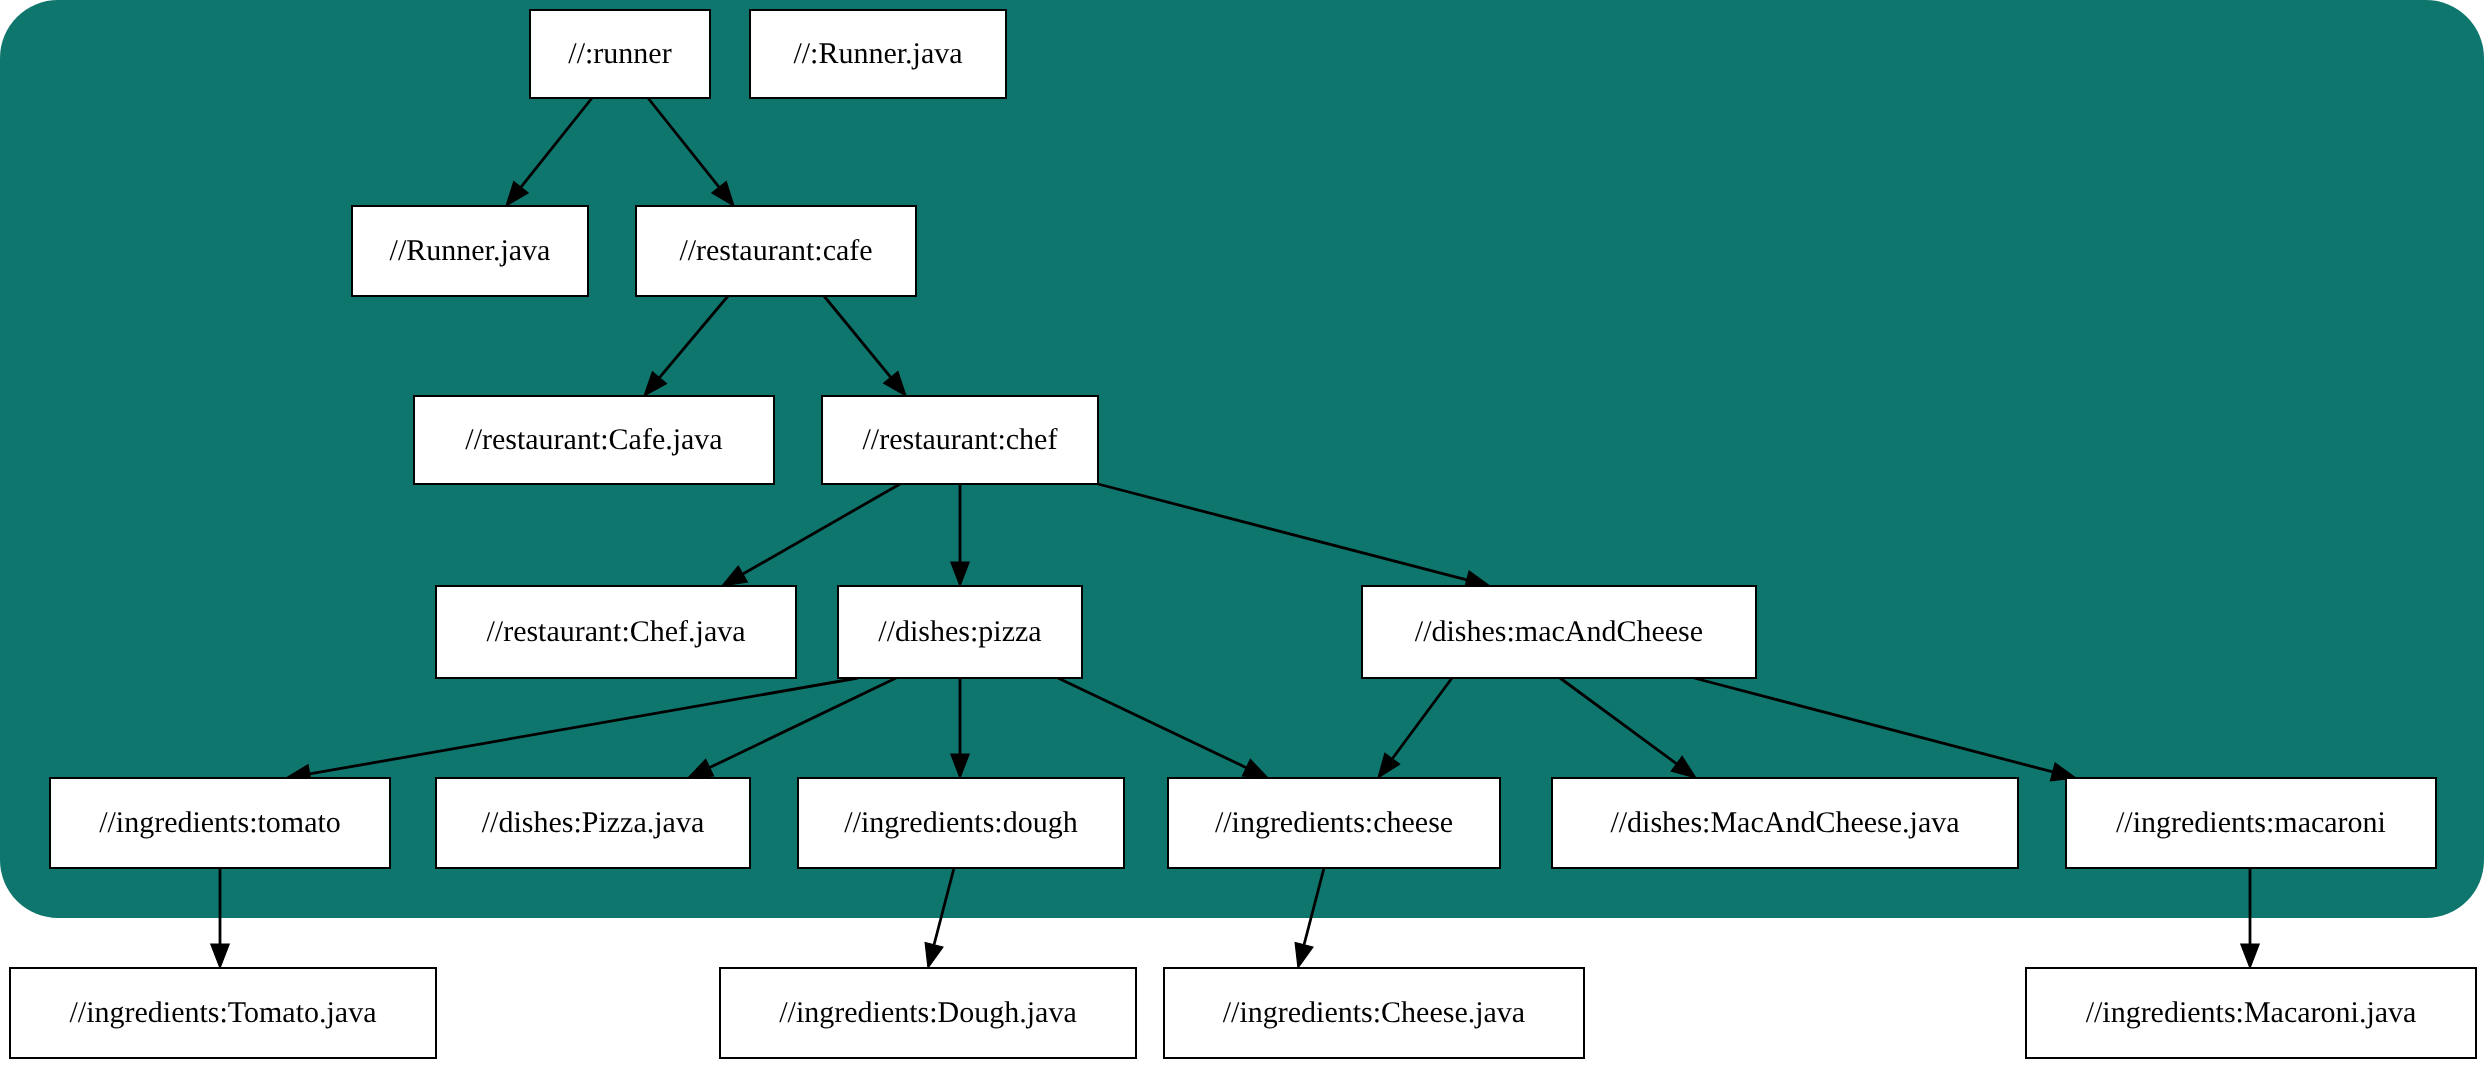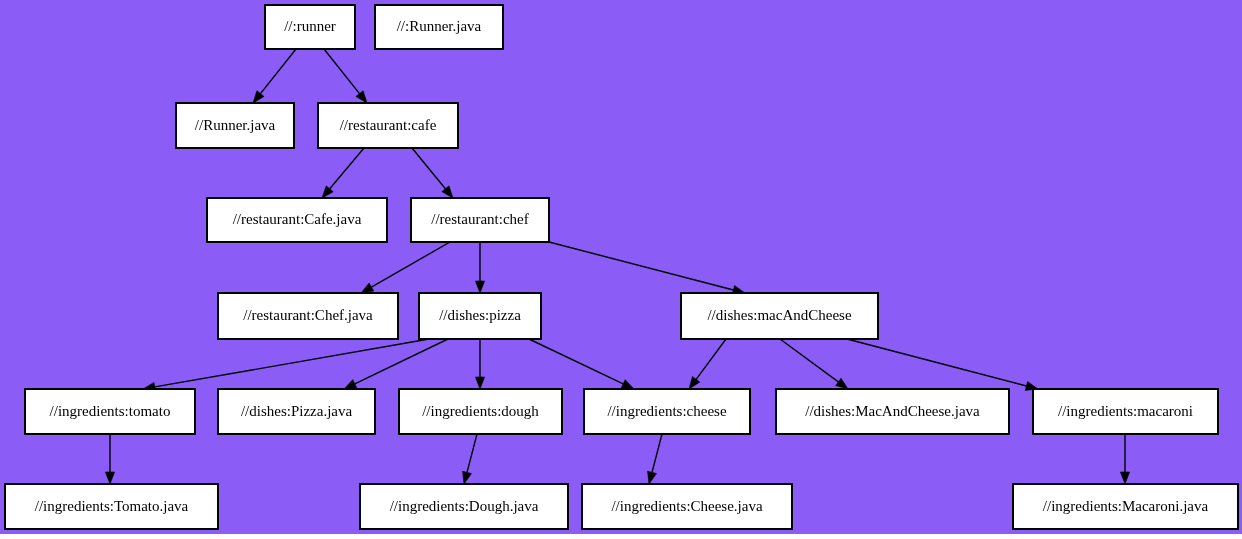--- a/index.html
+++ b/index.html
@@ -9,22 +9,23 @@
   }
   body {
     width: 1242px;
     height: 539px;
     overflow: hidden;
     font-family: "Liberation Serif", "DejaVu Serif", serif;
   }
   #graph-root {
     position: relative;
     width: 1242px;
-    height: 534px;
-    background: #8b5cf6;
+    height: 459px;
+    background: #0f766e;
+    border-radius: 29px;
   }
   svg#graph-canvas {
     position: absolute;
     top: 0;
     left: 0;
     width: 1242px;
     height: 539px;
     display: block;
   }
   .node-box {

